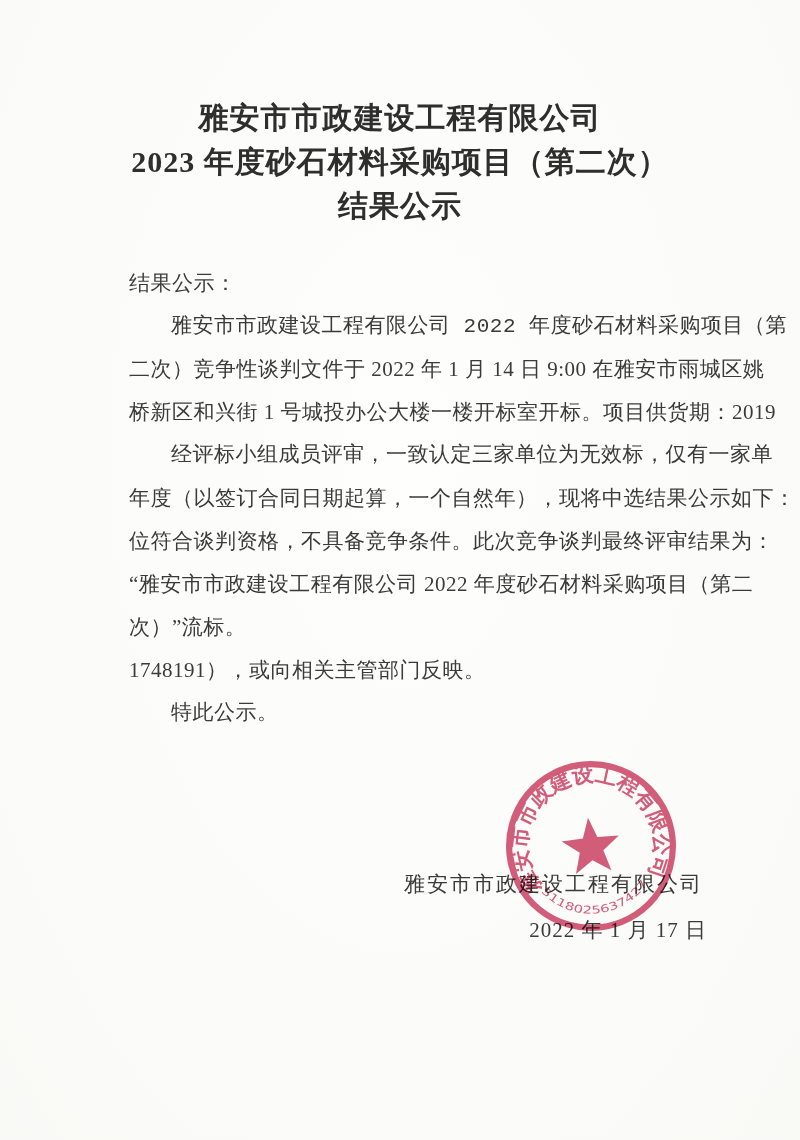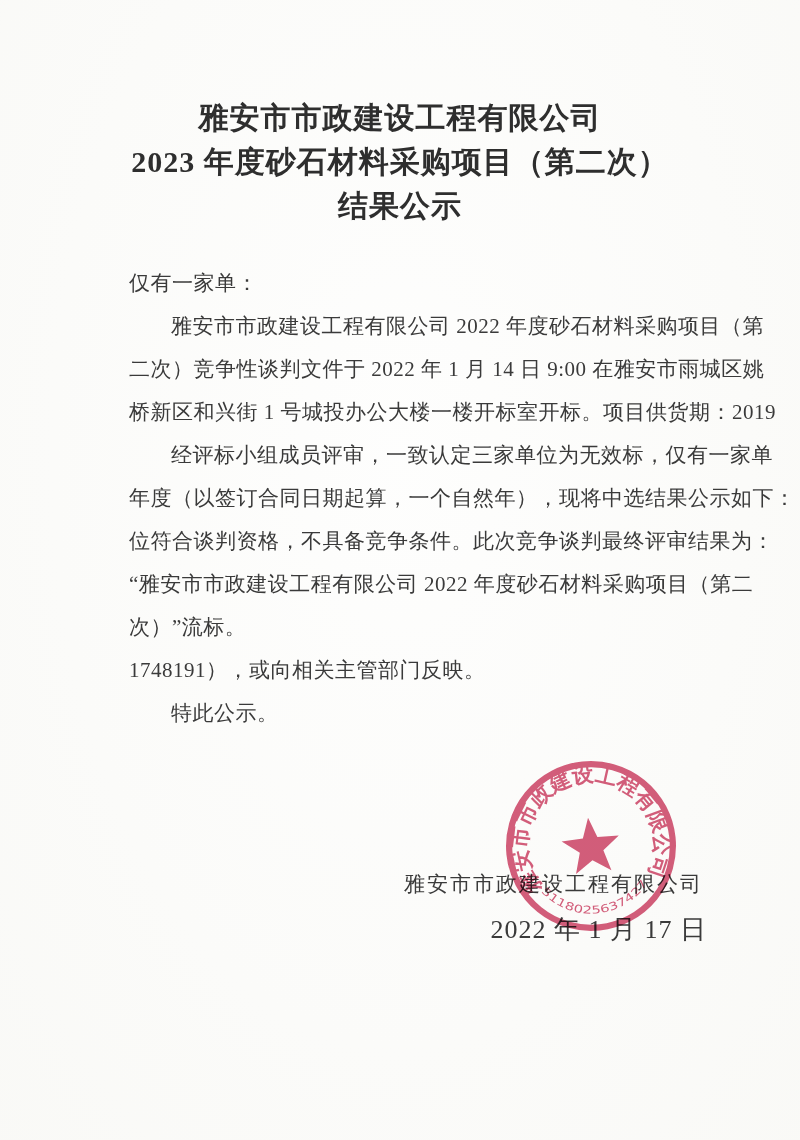--- a/index.html
+++ b/index.html
@@ -43,36 +43,37 @@
     line-height: 43px;
     letter-spacing: 0.5px;
     color: #3a3a3a;
   }
   .body-line {
     white-space: nowrap;
     height: 43px;
   }
   .indent {
     text-indent: 2em;
+    font-family: Liberation Mono, monospace;
   }
   .signature-company {
     position: absolute;
     top: 872px;
     right: 97px;
     font-size: 21px;
     line-height: 24px;
     letter-spacing: 2px;
     color: #3a3a3a;
     white-space: nowrap;
   }
   .signature-date {
     position: absolute;
     top: 918px;
     right: 93px;
-    font-size: 26px;
+    font-size: 21px;
     line-height: 24px;
     letter-spacing: 1px;
     color: #3a3a3a;
     white-space: nowrap;
   }
   .stamp {
     position: absolute;
     left: 502px;
     top: 757px;
     transform: rotate(-6deg);
@@ -85,21 +86,21 @@
 
 <div class="page">
 
   <div class="title-block">
     <div>雅安市市政建设工程有限公司</div>
     <div>2023 年度砂石材料采购项目（第二次）</div>
     <div>结果公示</div>
   </div>
 
   <div class="body-block">
-    <div class="body-line">仅有一家单：</div>
+    <div class="body-line">结果公示：</div>
     <div class="body-line indent">雅安市市政建设工程有限公司 2022 年度砂石材料采购项目（第</div>
     <div class="body-line">二次）竞争性谈判文件于 2022 年 1 月 14 日 9:00 在雅安市雨城区姚</div>
     <div class="body-line">桥新区和兴街 1 号城投办公大楼一楼开标室开标。项目供货期：2019</div>
     <div class="body-line indent">经评标小组成员评审，一致认定三家单位为无效标，仅有一家单</div>
     <div class="body-line">年度（以签订合同日期起算，一个自然年），现将中选结果公示如下：</div>
     <div class="body-line">位符合谈判资格，不具备竞争条件。此次竞争谈判最终评审结果为：</div>
     <div class="body-line">“雅安市市政建设工程有限公司 2022 年度砂石材料采购项目（第二</div>
     <div class="body-line">次）”流标。</div>
     <div class="body-line">1748191），或向相关主管部门反映。</div>
     <div class="body-line indent">特此公示。</div>

